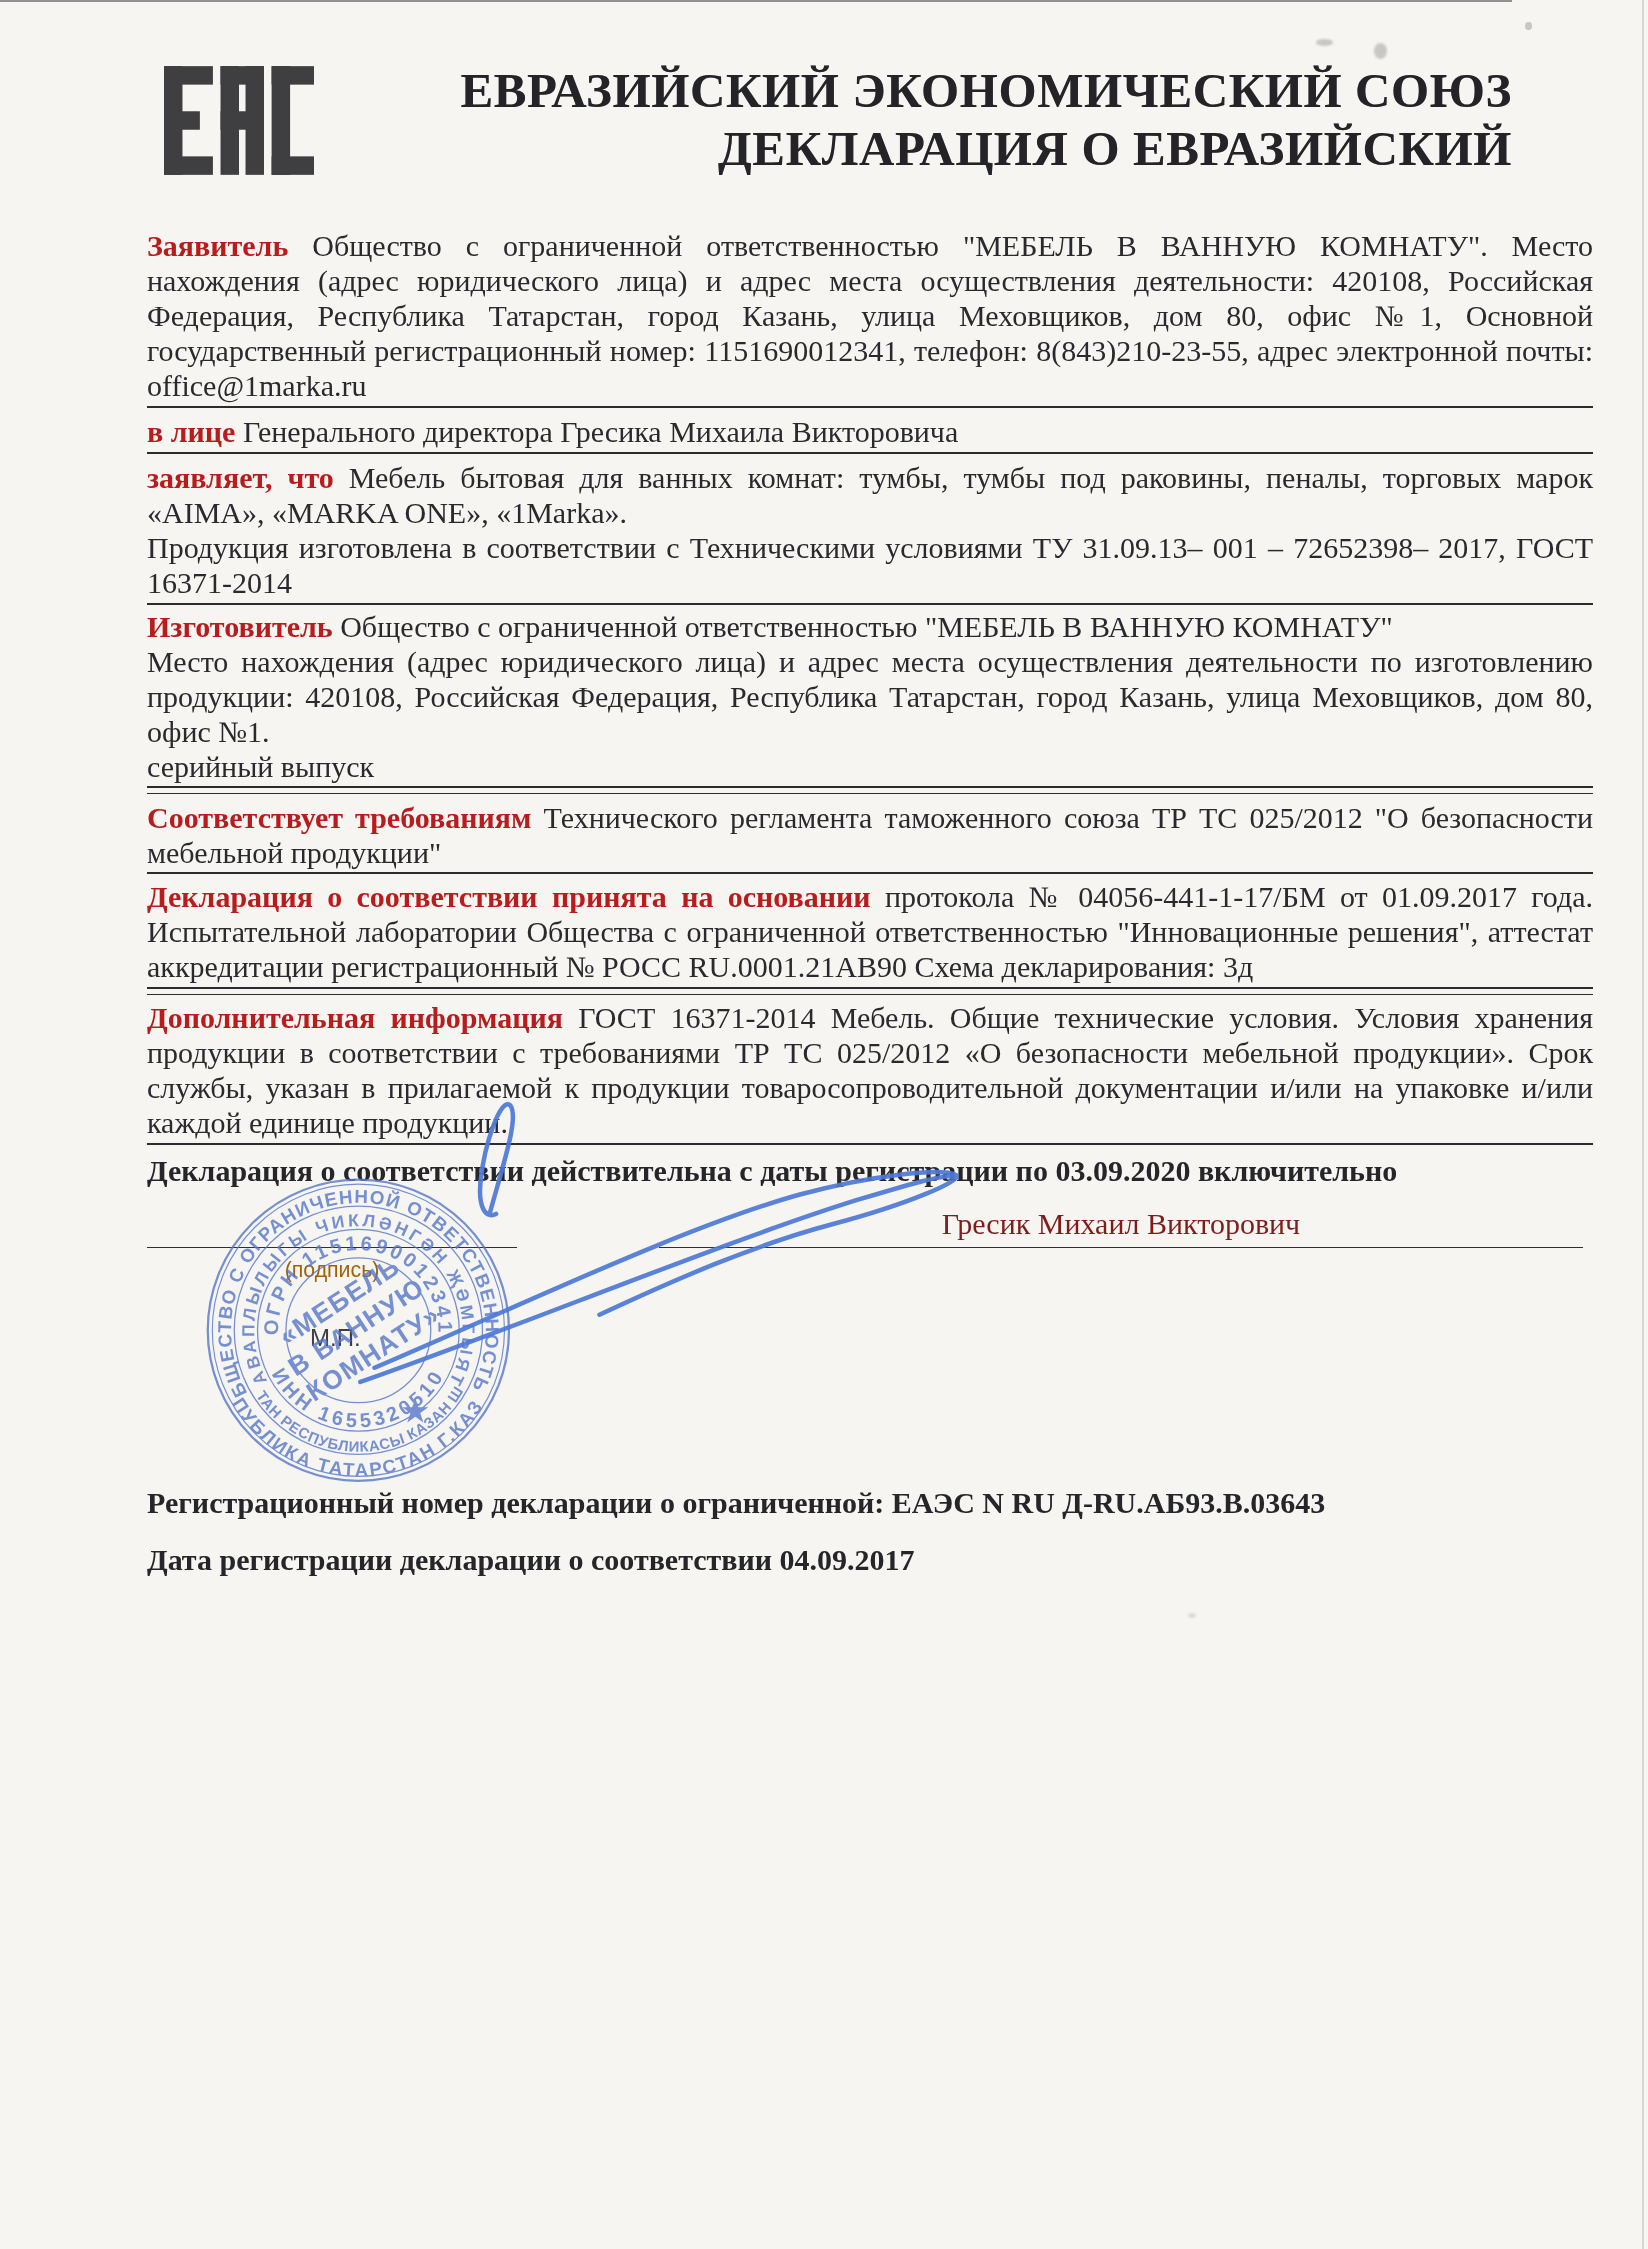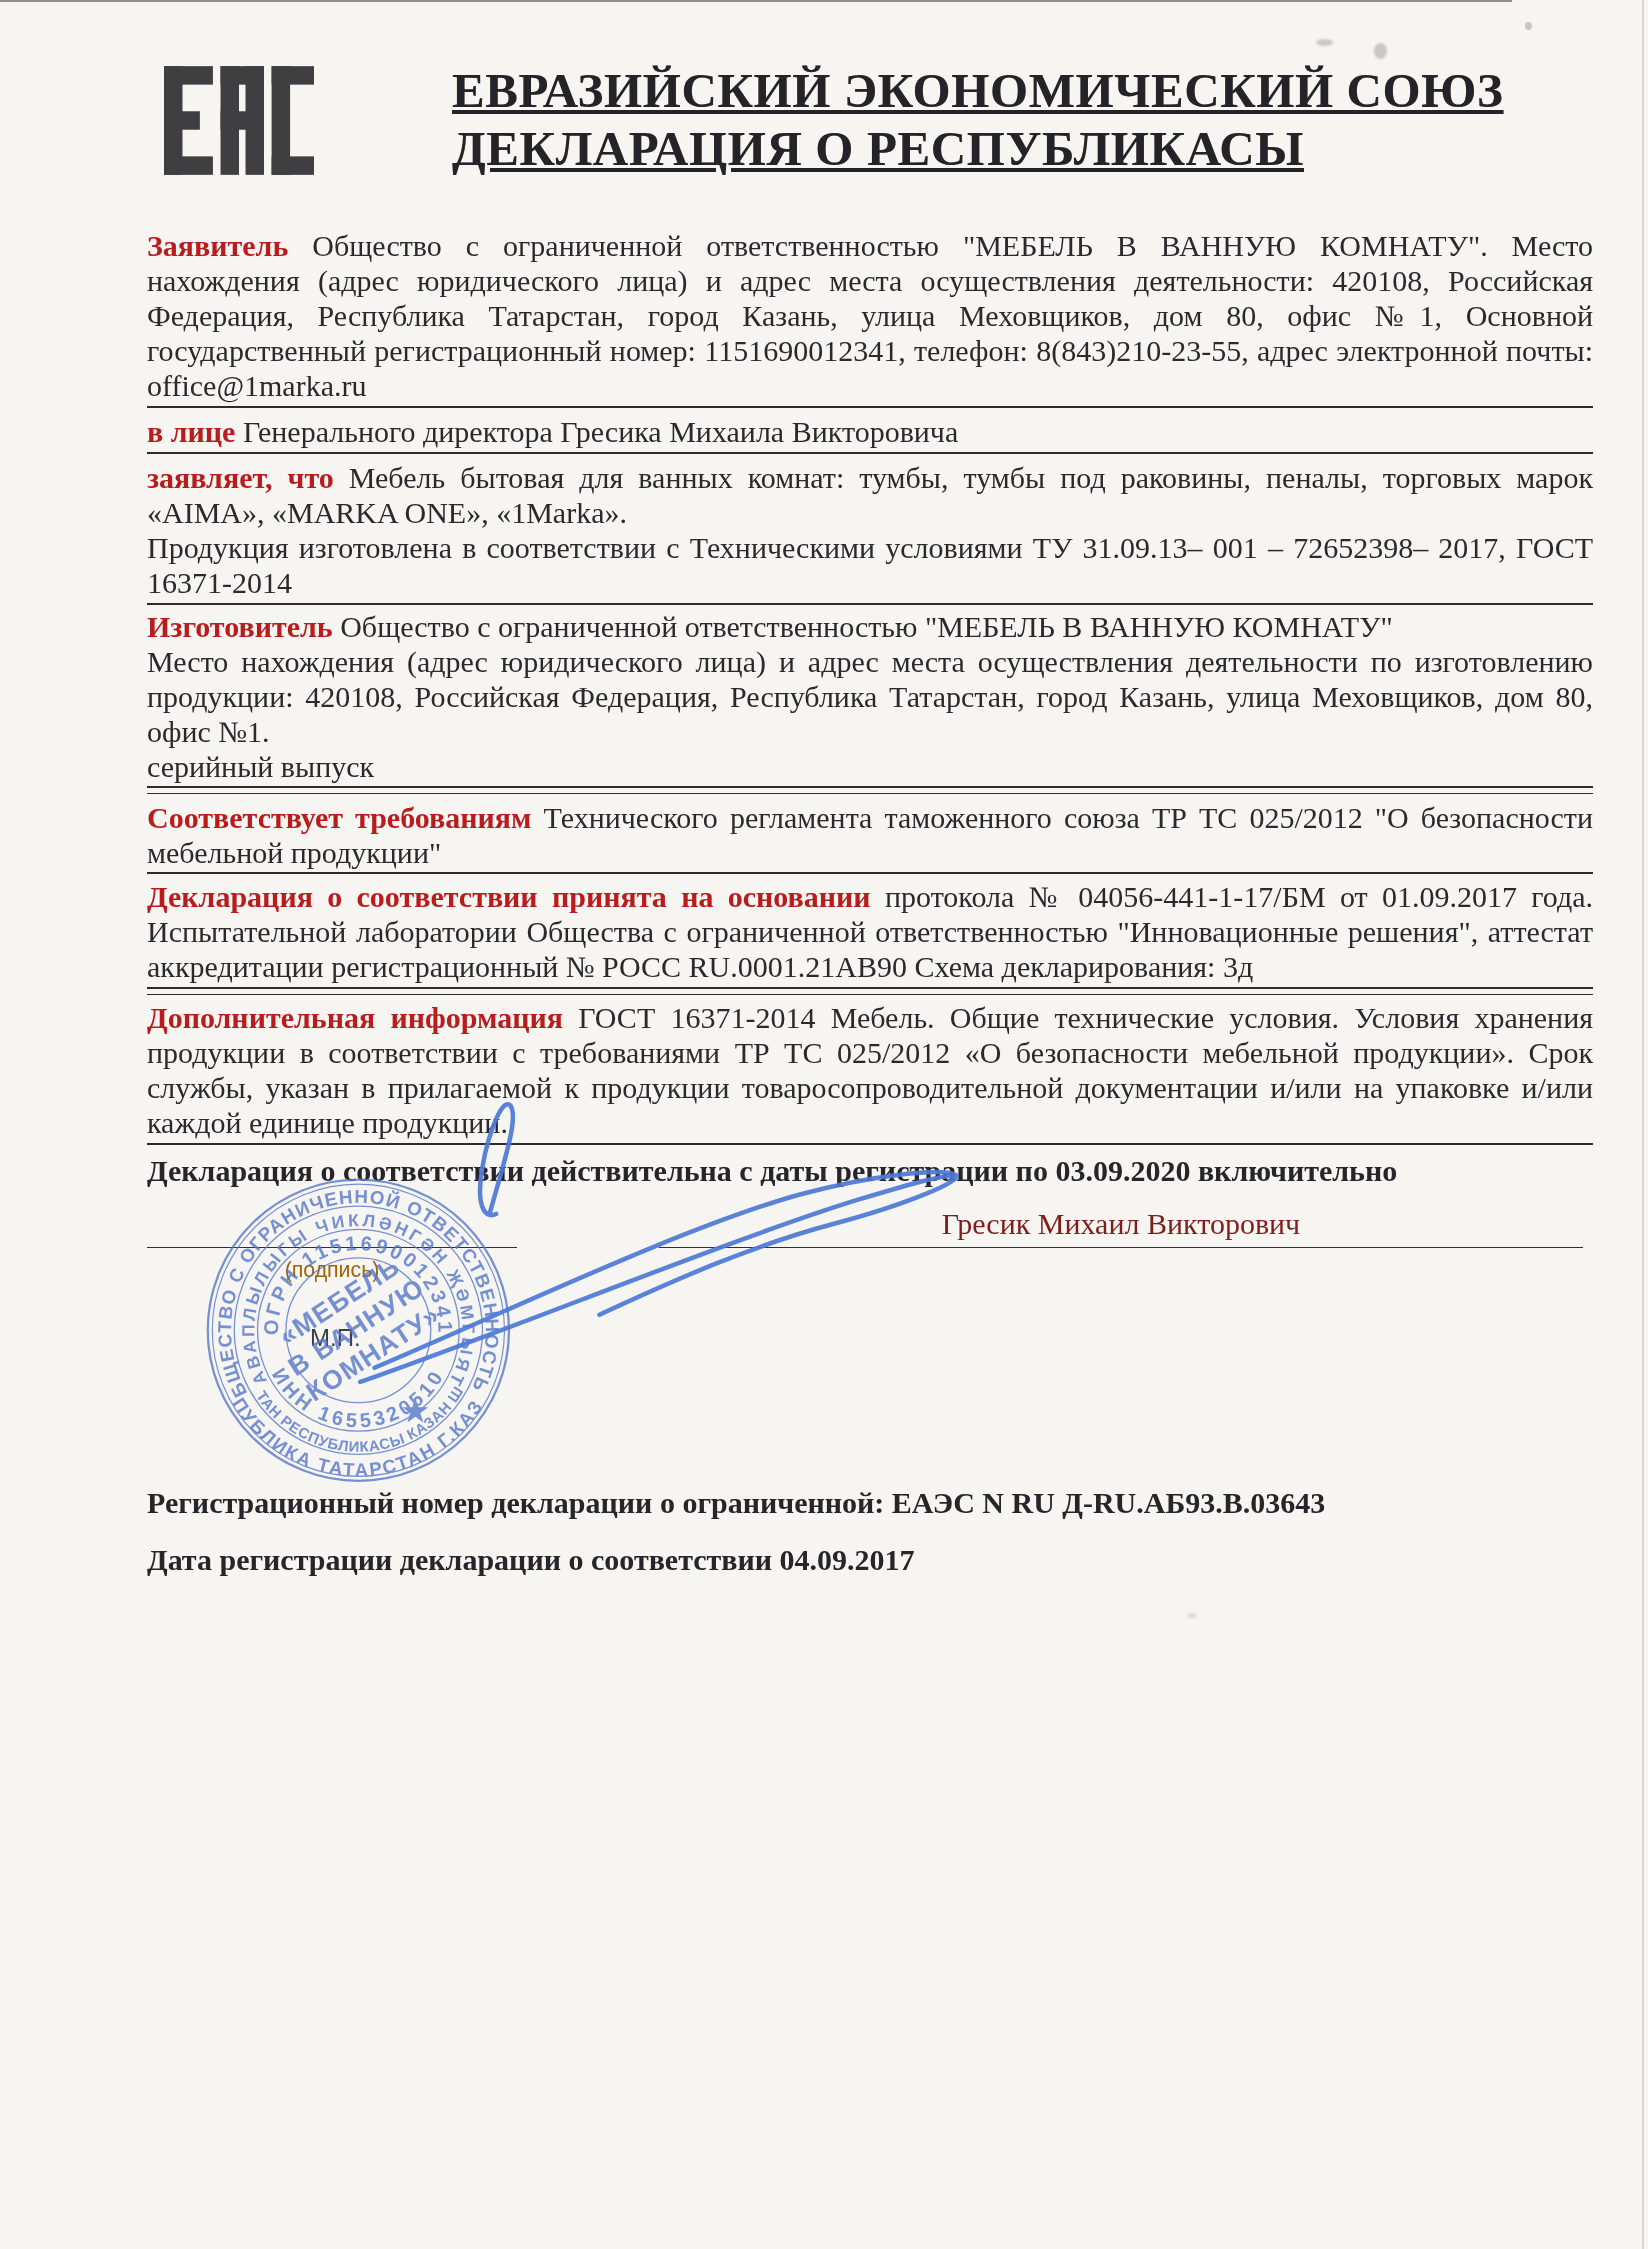--- a/index.html
+++ b/index.html
@@ -7,23 +7,22 @@
     position:relative; width:1648px; height:2250px; overflow:hidden;
     background:#f6f5f1;
     font-family:"Liberation Serif", serif;
     color:#26262a;
   }
   .top-edge{position:absolute;left:0;top:0;width:1512px;height:1.9px;background:#3c3c46;opacity:.55;}
   .right-edge{position:absolute;left:1642px;top:0;width:1.9px;height:2250px;background:#8d8d92;opacity:.30;}
   .logo{position:absolute;left:164px;top:56px;width:150px;height:129px;}
   .title{
     position:absolute;left:452px;top:62px;width:1060px;
-    text-align:left;font-weight:bold;font-size:49px;line-height:58px;letter-spacing:0.6px;color:#242428;
+    text-align:right;font-weight:bold;font-size:49px;line-height:58px;letter-spacing:0.6px;color:#242428;
     text-shadow:0 0 0.6px rgba(20,20,25,.35);
-    text-decoration:underline;
   }
   .content{position:absolute;left:147px;top:228px;width:1446px;}
   .para{margin:0;font-size:30px;line-height:35px;text-align:justify;color:#2a2a2e;}
   .para.nj{text-align:left;}
   b{font-weight:bold;color:#b91c1c;}
   .rule{height:0;border-top:2.6px solid #2c2c2e;margin-top:2.6px;}
   .rule.double{height:5.2px;border-bottom:1.9px solid #2c2c2e;}
   .pt6{padding-top:3.9px}.pt8{padding-top:5.2px}.pt10{padding-top:6.5px}
   .code-val{margin-left:13px;}
   .validity{margin:0;padding-top:7.8px;font-size:30px;line-height:35px;font-weight:bold;text-align:left;}
@@ -61,21 +60,21 @@
       <rect x="104" y="0" width="80" height="34"></rect>
         <rect x="104" y="83" width="80" height="34"></rect>
       <rect x="198" y="0" width="34" height="200"></rect>
         <rect x="198" y="0" width="78" height="34"></rect>
       <rect x="198" y="166" width="78" height="34"></rect>
     </g>
   </svg>
 
   <div class="title">
     <div>ЕВРАЗИЙСКИЙ ЭКОНОМИЧЕСКИЙ СОЮЗ</div>
-    <div>ДЕКЛАРАЦИЯ О РЕСПУБЛИКАСЫ</div>
+    <div>ДЕКЛАРАЦИЯ О ЕВРАЗИЙСКИЙ</div>
   </div>
 
   <div class="content">
 
     <p class="para"><b>Заявитель</b><span> Общество с ограниченной ответственностью "МЕБЕЛЬ В ВАННУЮ КОМНАТУ". Место нахождения (адрес юридического лица) и адрес места осуществления деятельности: 420108, Российская Федерация, Республика Татарстан, город Казань, улица Меховщиков, дом 80, офис №1, Основной государственный регистрационный номер: 1151690012341, телефон: 8(843)210-23-55, адрес электронной почты: office@1marka.ru</span></p>
     <div class="rule"></div>
 
     <p class="para nj pt10"><b>в лице</b><span> Генерального директора Гресика Михаила Викторовича</span></p>
     <div class="rule"></div>
 

